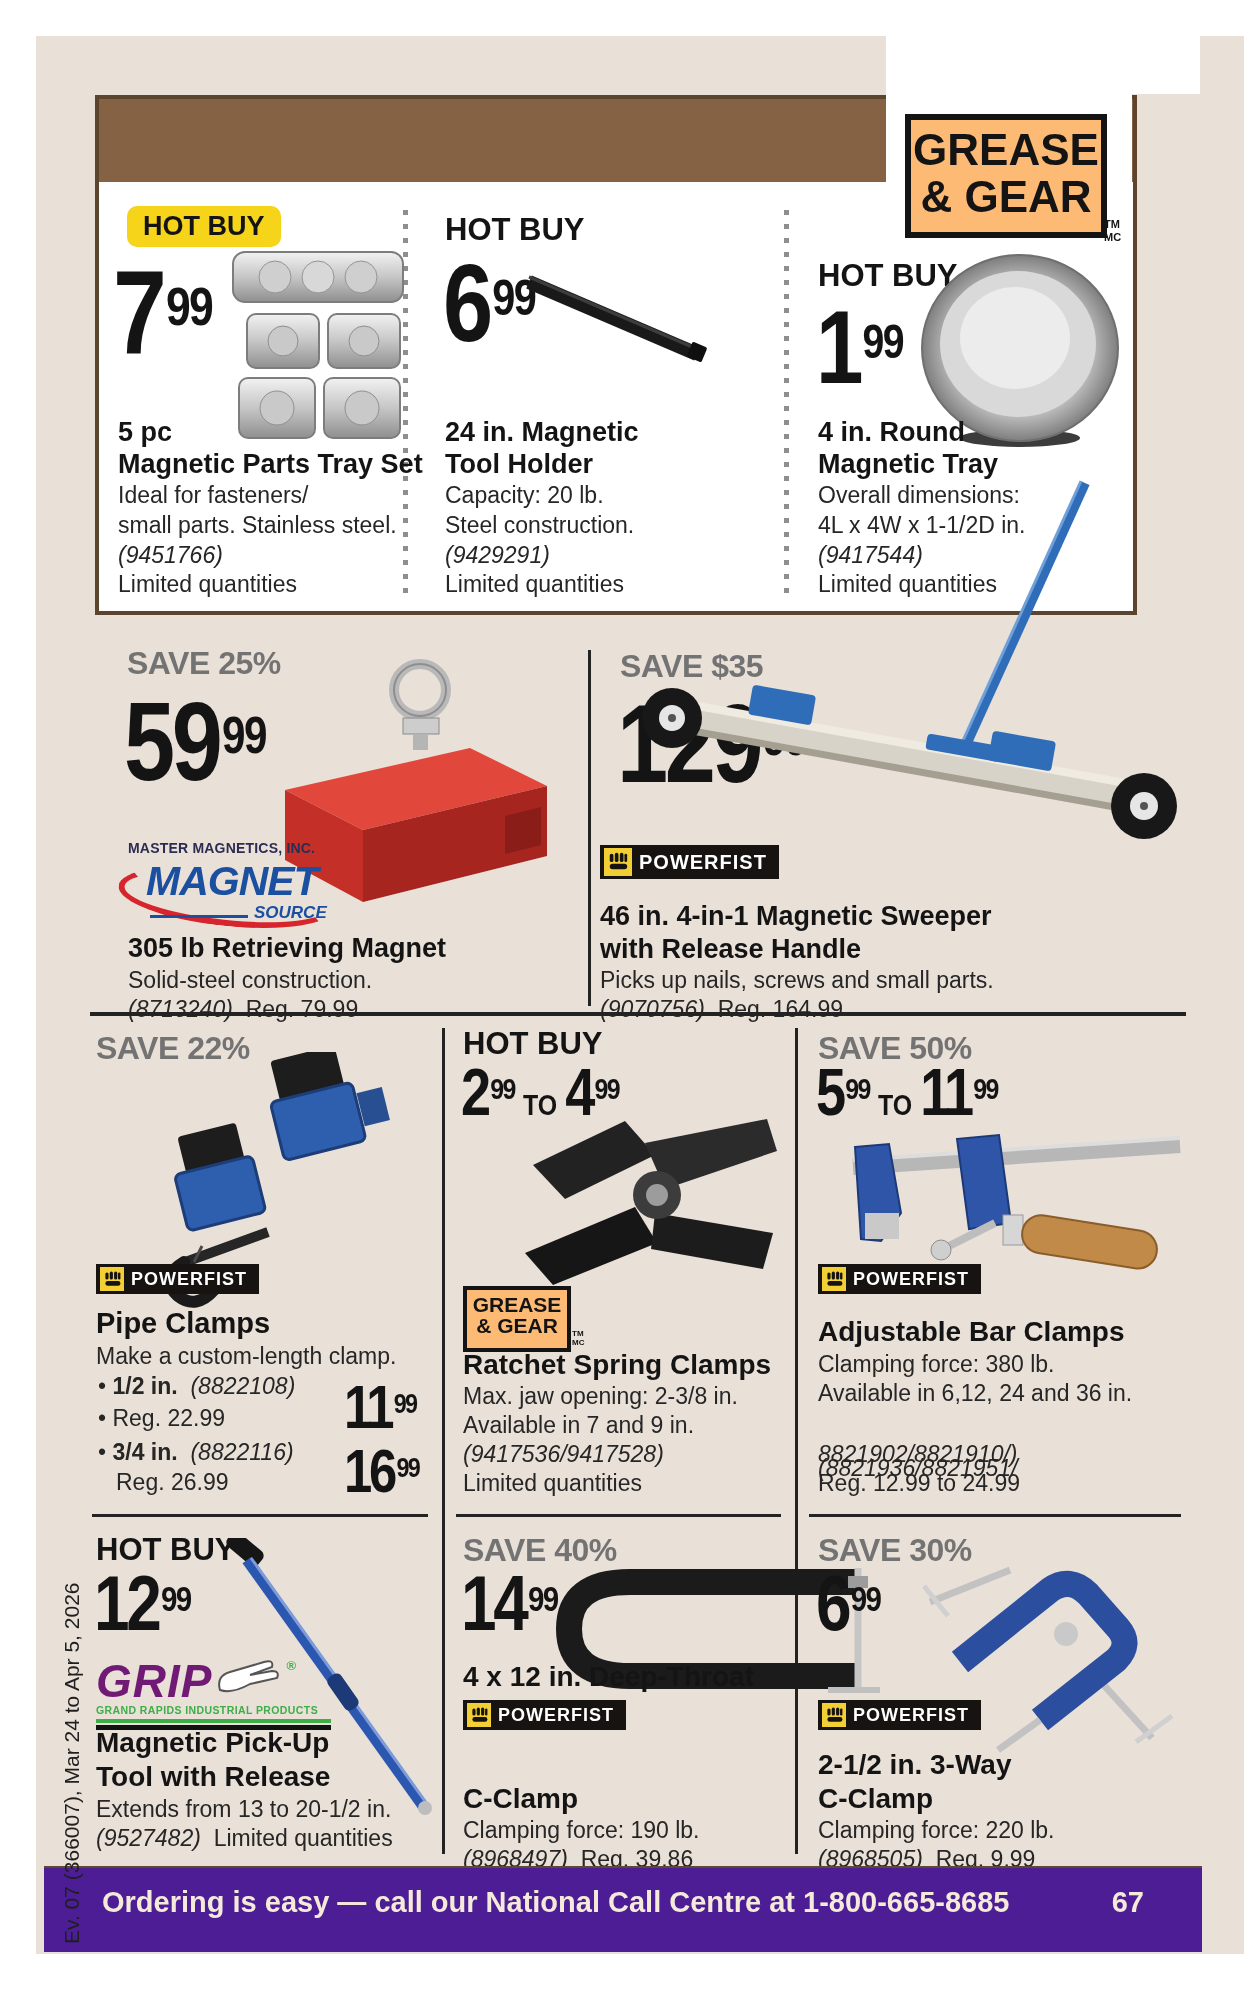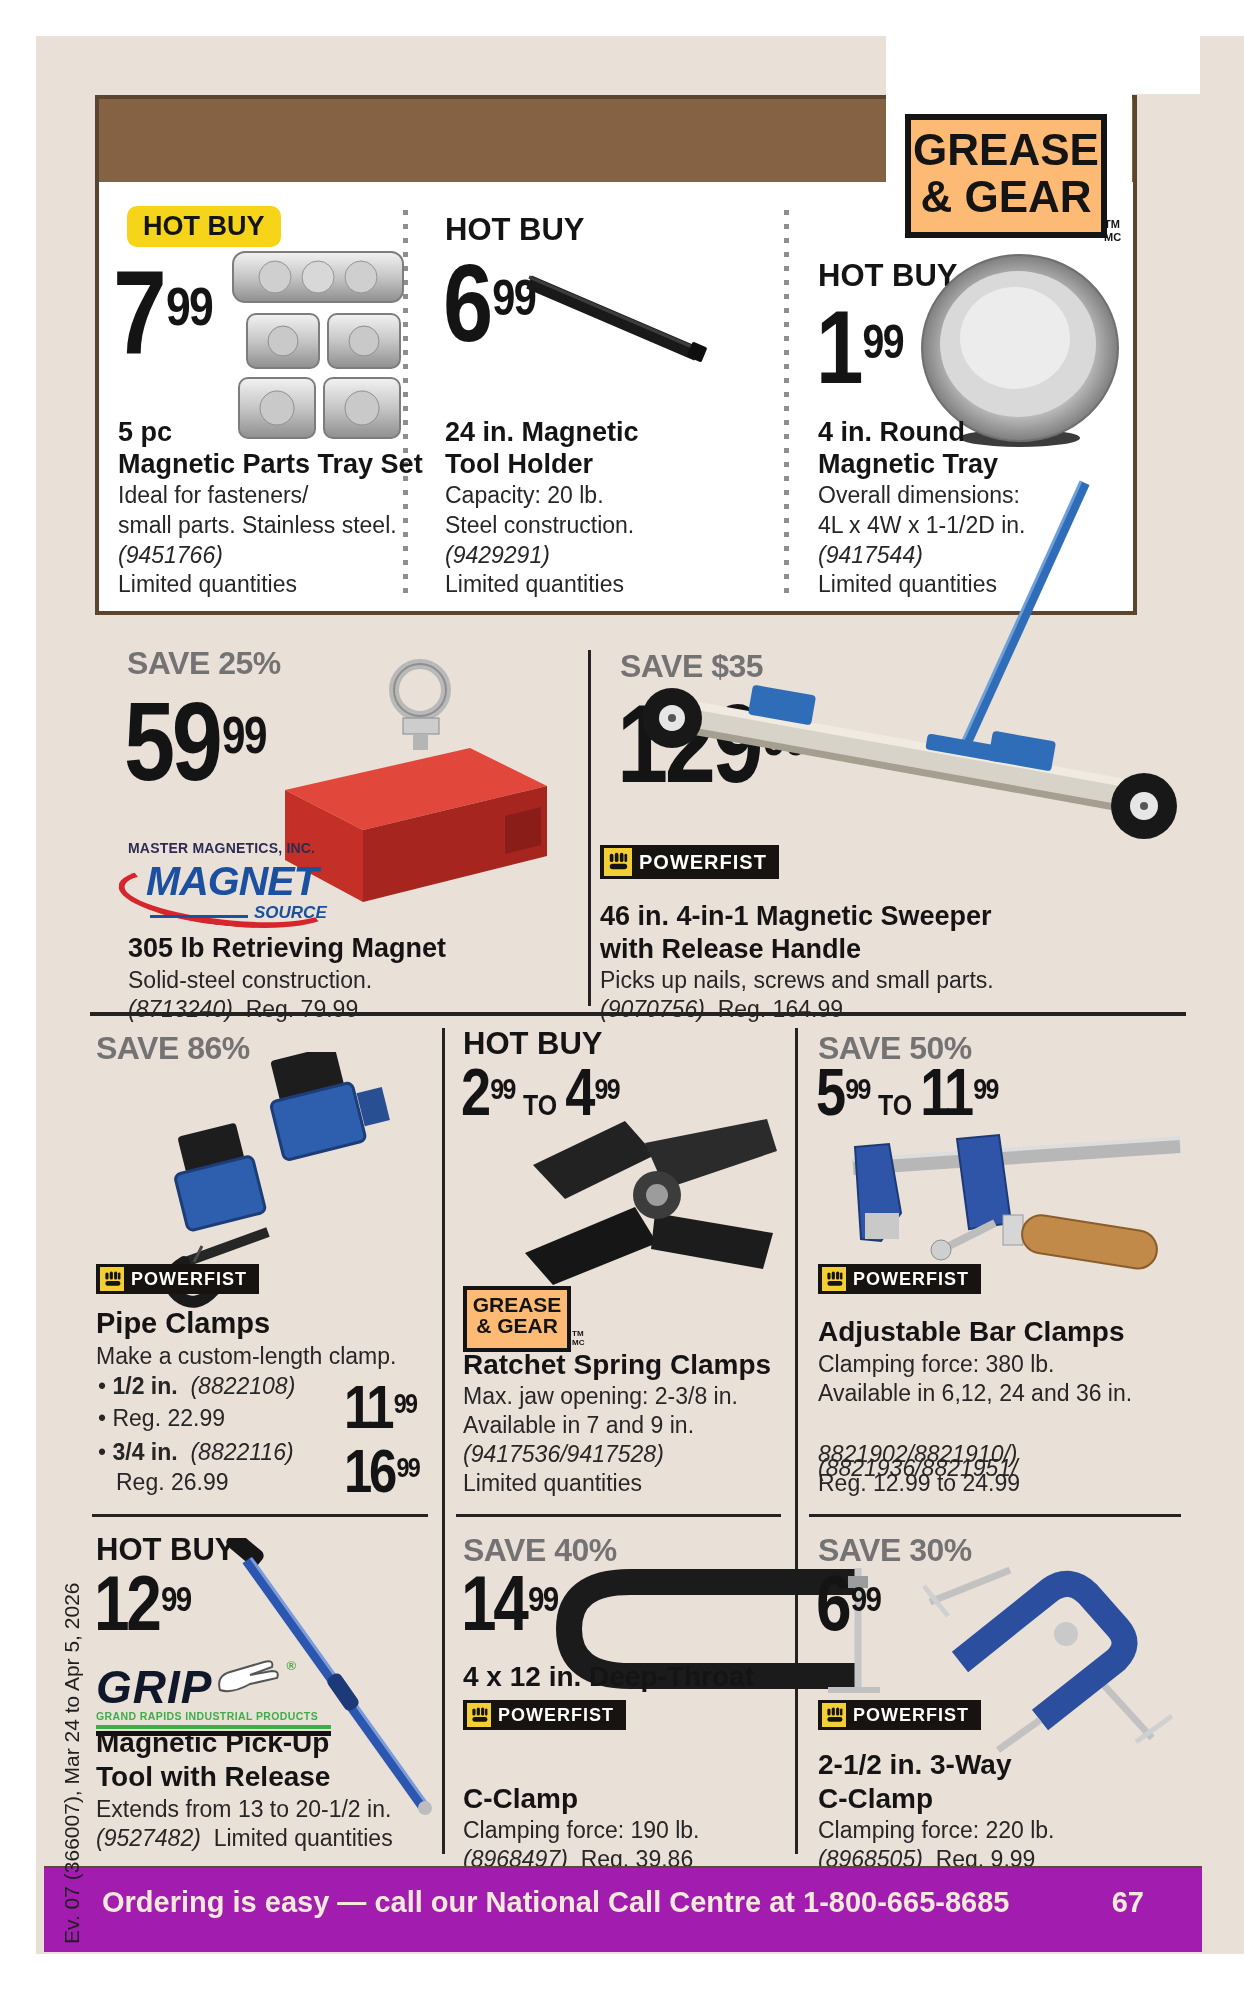--- a/index.html
+++ b/index.html
@@ -39,25 +39,25 @@
   .pf-ic{width:28px;height:28px;background:#f2cf35;display:flex;align-items:center;justify-content:center;flex:0 0 auto;}
   .pf-tx{color:#ffffff;font-weight:bold;font-size:20px;letter-spacing:1px;white-space:nowrap;}
   
   .ms-co{font-size:14px;font-weight:bold;color:#2c2c52;letter-spacing:0.2px;white-space:nowrap;}
   .ms-m{font-size:41px;font-weight:bold;font-style:italic;color:#1b50a0;letter-spacing:-1px;white-space:nowrap;}
   .ms-s{font-size:17px;font-weight:bold;font-style:italic;color:#1b50a0;white-space:nowrap;}
   .ms-swoosh{width:205px;height:46px;border:6px solid transparent;border-bottom-color:#d6252c;border-left-color:#d6252c;
              border-radius:50%;transform:rotate(6deg);}
   .ms-line{height:3px;background:#1b50a0;}
   
-  .grip-w{font-size:46px;font-weight:bold;font-style:italic;color:#0f172a;letter-spacing:1px;line-height:1;margin-top:6px;}
+  .grip-w{font-size:46px;font-weight:bold;font-style:italic;color:#701a75;letter-spacing:1px;line-height:1;}
   .grip-sub{font-size:10.5px;font-weight:bold;color:#3fae48;letter-spacing:0.4px;white-space:nowrap;}
   .grip-reg{font-size:13px;font-weight:bold;color:#3fae48;}
   
-  .footer{background:#a21caf;border-top:2px solid #5e4733;display:flex;justify-content:space-between;
+  .footer{background:#4c1d95;border-top:2px solid #5e4733;display:flex;justify-content:space-between;
           padding:18px 58px 0 58px;box-sizing:border-box;}
   .footer-tx{color:#f4ead9;font-weight:bold;font-size:29px;white-space:nowrap;}
   .sidebar-v{transform:rotate(-90deg);font-size:21px;color:#1f1f1f;white-space:nowrap;text-align:left;}
 </style>
 </head>
 <body>
 
 <div id="canvas">
 
   <div class="abs beige" style="left:36px;top:36px;width:1208px;height:1918px;"></div>
@@ -225,21 +225,21 @@
   <div class="abs pdesc" style="left:600px;top:966px;">Picks up nails, screws and small parts.</div>
   <div class="abs pdesc" style="left:600px;top:995px;">
     <span class="it">(9070756)</span>&nbsp;&nbsp;<span>Reg. 164.99</span>
   </div>
 
   <div class="abs hline" style="left:90px;top:1012px;width:1096px;"></div>
 
   <div class="abs vline" style="left:442px;top:1028px;height:826px;"></div>
   <div class="abs vline" style="left:795px;top:1028px;height:826px;"></div>
 
-  <div class="abs save" style="left:96px;top:1030px;">SAVE 86%</div>
+  <div class="abs save" style="left:96px;top:1030px;">SAVE 22%</div>
   <svg class="abs" style="left:140px;top:1052px;" width="300" height="260" viewBox="0 0 300 260">
     <g transform="rotate(-14 150 130)">
       <rect x="160" y="8" width="66" height="42" rx="4" fill="#1d1d1d"></rect>
       <rect x="150" y="48" width="84" height="60" rx="6" fill="#2e5fae" stroke="#1c3d77" stroke-width="3"></rect>
       <rect x="236" y="60" width="26" height="34" fill="#274f92"></rect>
     </g>
     <g transform="rotate(-14 110 170)">
       <rect x="60" y="70" width="60" height="38" rx="4" fill="#1d1d1d"></rect>
       <rect x="48" y="106" width="80" height="58" rx="6" fill="#2e5fae" stroke="#1c3d77" stroke-width="3"></rect>
     </g>

